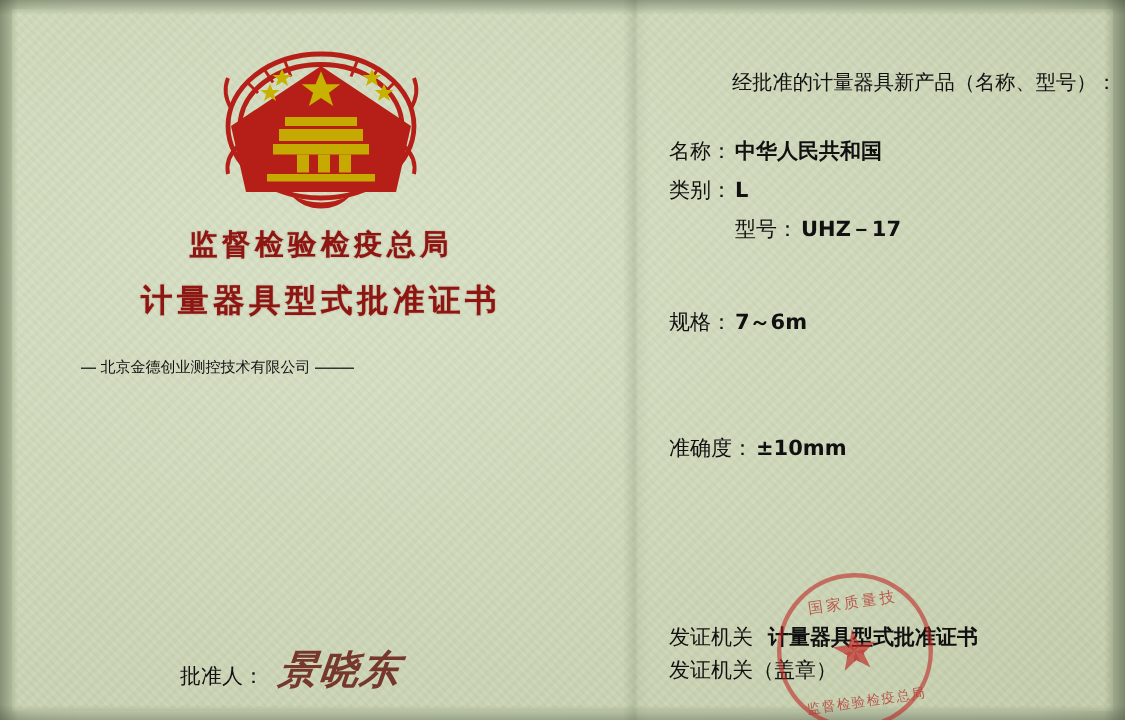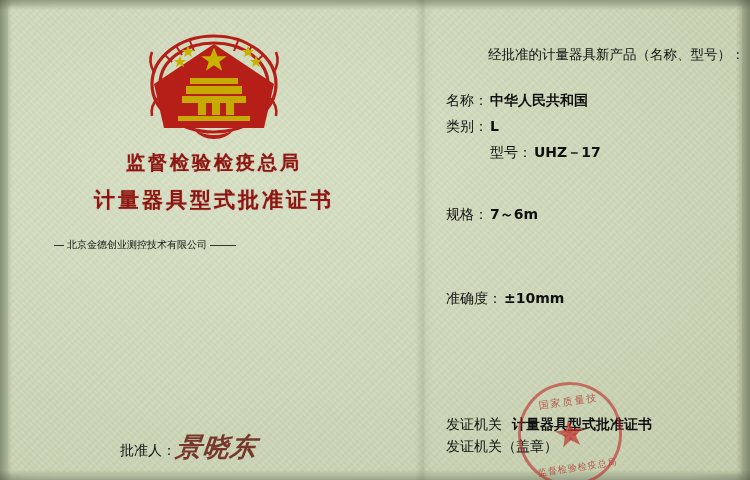--- a/index.html
+++ b/index.html
@@ -133,21 +133,21 @@
     color: #111;
     font-weight: bold;
     letter-spacing: 0.5px;
   }
 
   .approver-row {
     position: absolute;
     left: 106px; top: 424px;
     display: flex;
     align-items: flex-end;
-    gap: 0;
+    gap: 10px;
   }
   .approver-label {
     font-size: 14px;
     color: #111;
   }
   .signature {
     font-family: "DejaVu Serif", serif;
     font-size: 26px;
     color: #6f2a22;
     font-style: italic;

